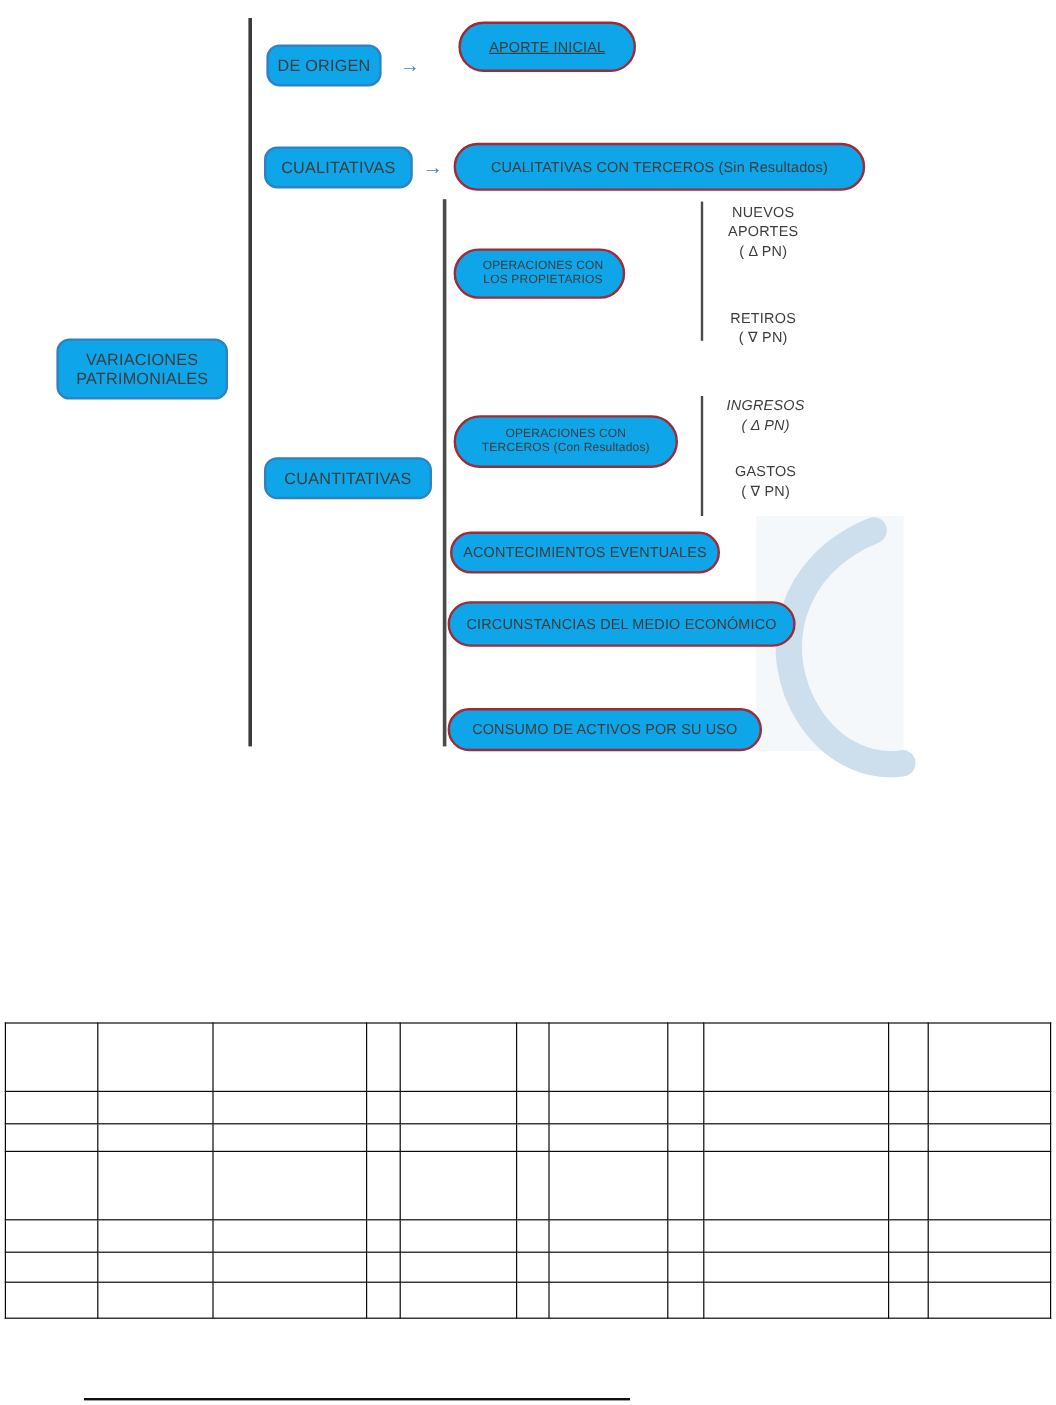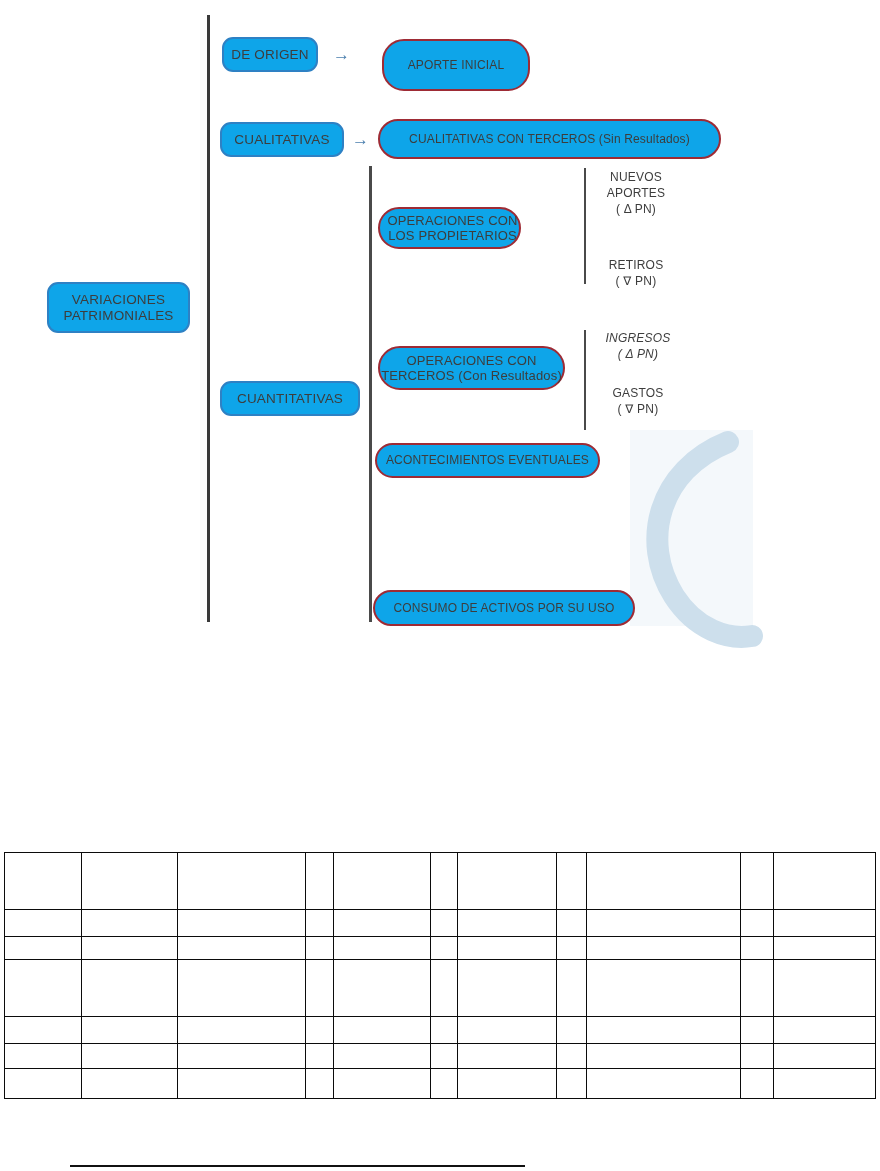--- a/index.html
+++ b/index.html
@@ -72,21 +72,21 @@
     font-size: 13.5px;
     letter-spacing: .2px;
   }
   .node.red {
     border: 2px solid #9e2b35;
     border-radius: 22px;
     color: #3d3d3d;
     font-size: 12px;
     letter-spacing: .15px;
   }
-  .node.red.small { font-size: 13px; }
+  .node.red.small { font-size: 10px; }
 
   .arrow {
     position: absolute;
     color: #4b7fae;
     font-size: 17px;
     line-height: 1;
     user-select: none;
   }
 
   .leaf {
@@ -145,21 +145,21 @@
     <div class="vline thick" style="left:207px; top:15px; height:607px;"></div>
     <div class="vline thin" style="left:369px; top:166px; height:456px;"></div>
     <div class="vline thin" style="left:584px; top:168px; height:116px; width:2px;"></div>
     <div class="vline thin" style="left:584px; top:330px; height:100px; width:2px;"></div>
 
     <div class="node blue" style="left:47px; top:282px; width:143px; height:51px; white-space:pre-line;">VARIACIONES
 PATRIMONIALES</div>
 
     <div class="node blue" style="left:222px; top:37px; width:96px; height:35px;">DE ORIGEN</div>
     <div class="arrow" style="left:333px; top:46px;">→</div>
-    <div class="node red" style="left:382px; top:39px; width:148px; height:52px;">APORTE INICIAL</div>
+    <div class="node red" style="left:382px; top:18px; width:148px; height:42px;text-decoration:underline;">APORTE INICIAL</div>
 
     <div class="node blue" style="left:220px; top:122px; width:124px; height:35px;">CUALITATIVAS</div>
     <div class="arrow" style="left:352px; top:131px;">→</div>
     <div class="node red" style="left:378px; top:119px; width:343px; height:40px;">CUALITATIVAS CON TERCEROS (Sin Resultados)</div>
 
     <div class="node blue" style="left:220px; top:381px; width:140px; height:35px;">CUANTITATIVAS</div>
 
     <div class="node red small" style="left:378px; top:207px; width:143px; height:42px; white-space:pre-line; padding-left:6px;">OPERACIONES CON
 LOS PROPIETARIOS</div>
 
@@ -171,20 +171,21 @@
 
     <div class="node red small" style="left:378px; top:346px; width:187px; height:44px; white-space:pre-line;">OPERACIONES CON
 TERCEROS (Con Resultados)</div>
 
     <div class="leaf" style="left:592px; top:331px; width:92px;font-style:italic;">INGRESOS
 ( Δ PN)</div>
     <div class="leaf" style="left:592px; top:386px; width:92px;">GASTOS
 ( ∇ PN)</div>
 
     <div class="node red" style="left:375px; top:443px; width:225px; height:35px;">ACONTECIMIENTOS EVENTUALES</div>
+    <div class="node red" style="left:373px; top:501px; width:290px; height:38px;">CIRCUNSTANCIAS DEL MEDIO ECONÓMICO</div>
     <div class="node red" style="left:373px; top:560px; width:262px; height:36px;margin-top:30px;">CONSUMO DE ACTIVOS POR SU USO</div>
   </div>
 
   <table class="grid-table">
     <colgroup>
       <col style="width:77px">
         <col style="width:96px">
         <col style="width:128px">
       <col style="width:28px">
         <col style="width:97px">

